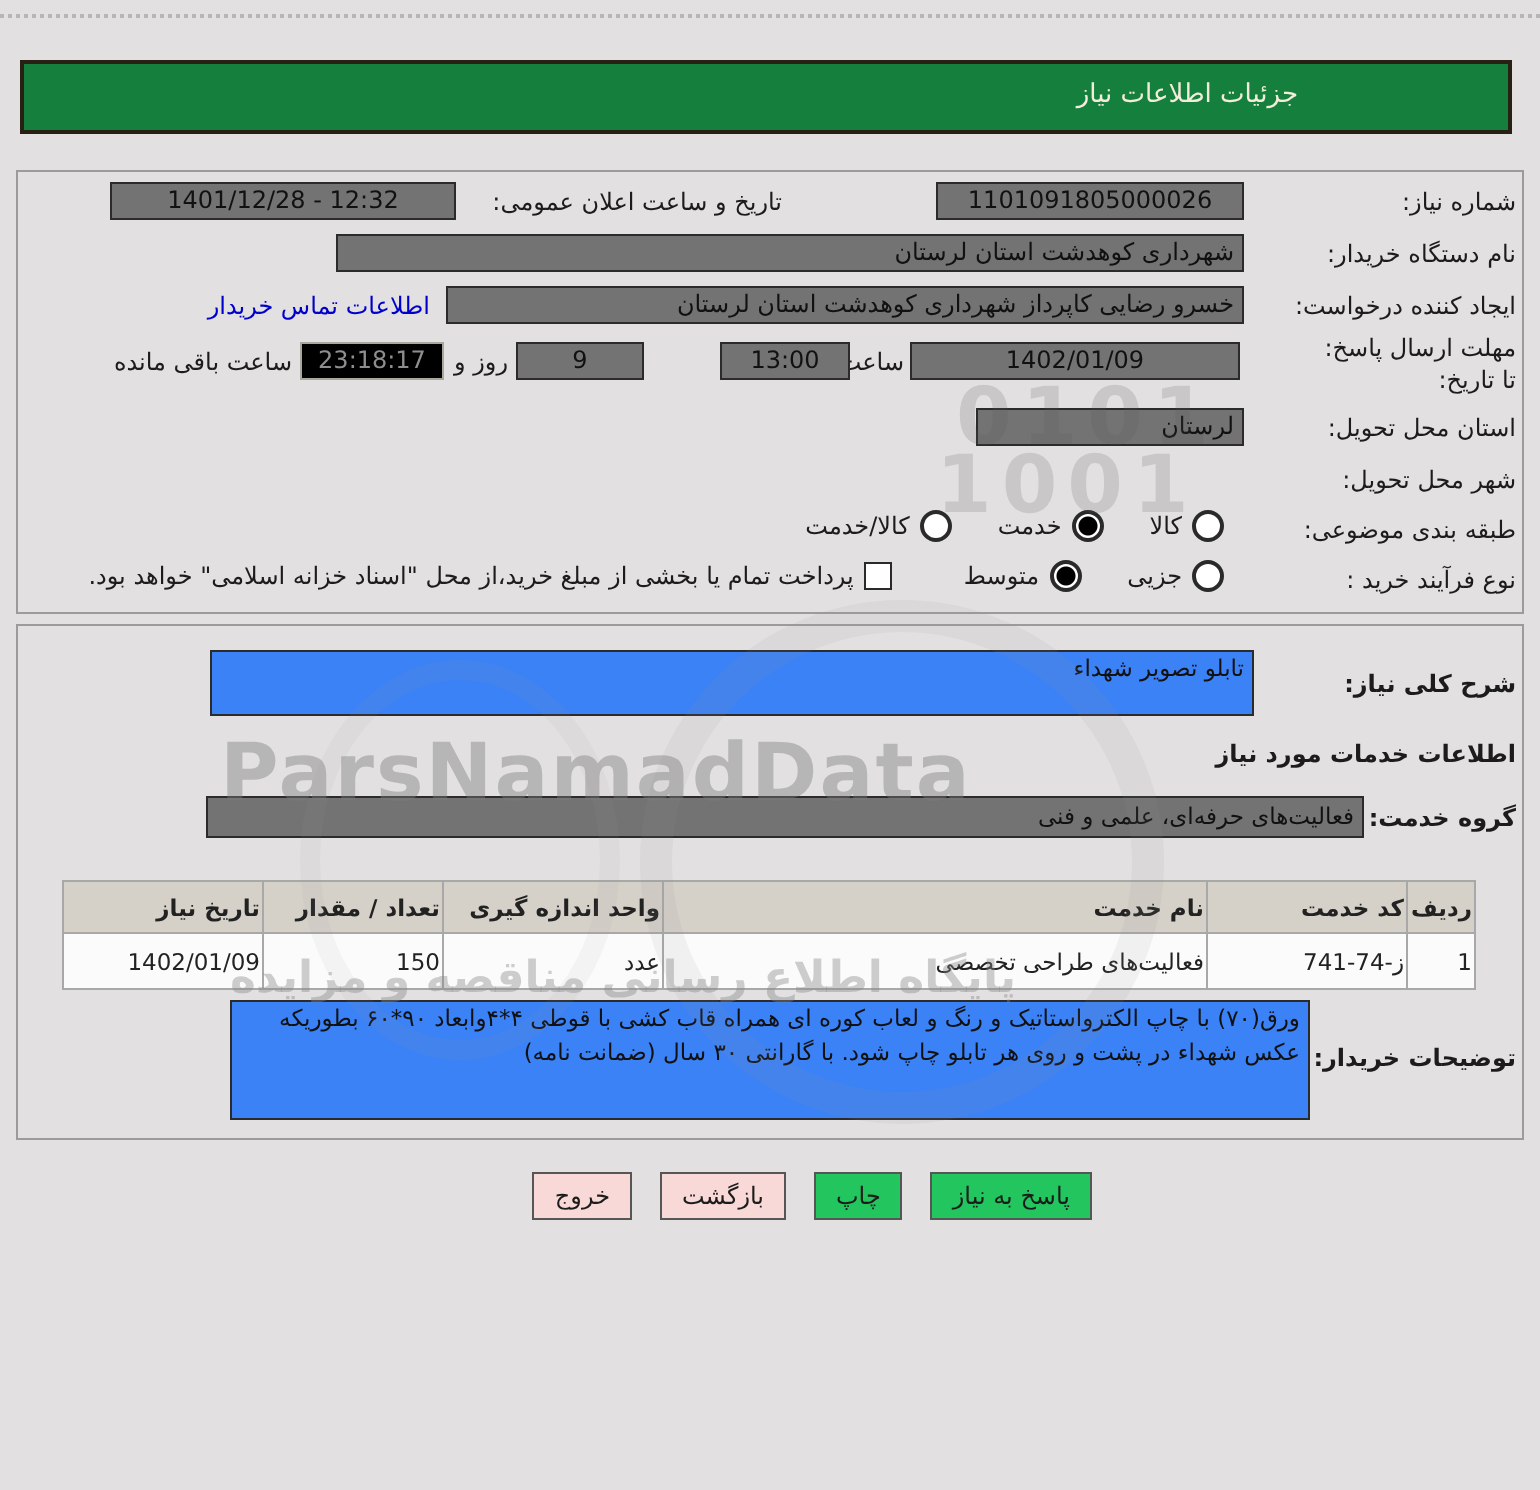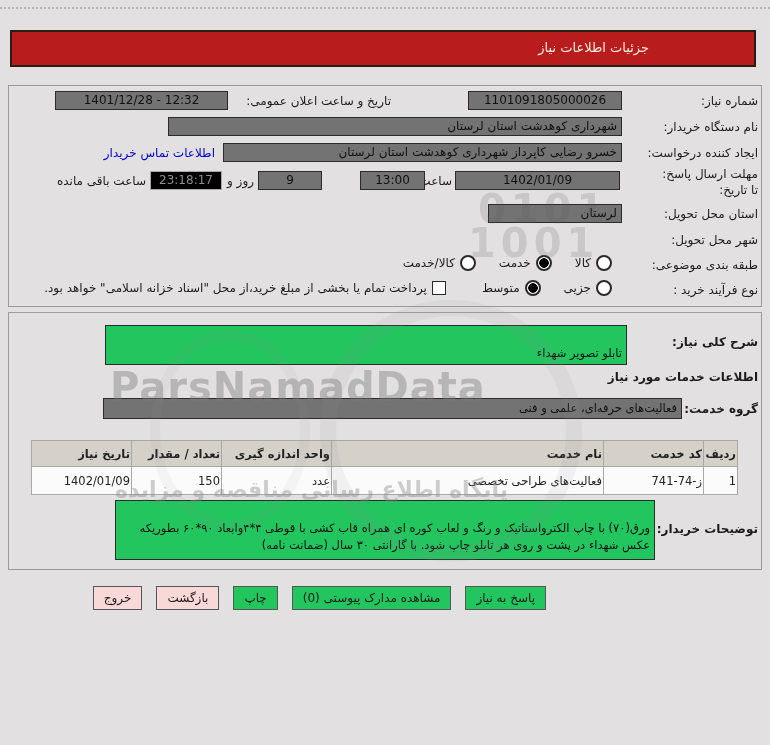--- a/index.html
+++ b/index.html
@@ -1,20 +1,20 @@
 <!DOCTYPE html>
 <html lang="fa"><head>
 <meta charset="utf-8">
 <style>
   html,body{margin:0;padding:0;}
   body{background:#e2e0e0;font-family:"DejaVu Sans","Liberation Sans",sans-serif;}
   .page{position:relative;width:770px;height:745px;background:#e2e0e0;overflow:hidden;direction:rtl;}
   .dotted-top{position:absolute;top:7px;left:0;width:770px;height:0;border-top:2px dotted #b8b5b5;}
 
-  .titlebar{position:absolute;left:10px;top:30px;width:742px;height:33px;background:#b91c1c;border:2px solid #272013;}
+  .titlebar{position:absolute;left:10px;top:30px;width:742px;height:33px;background:#15803d;border:2px solid #272013;}
   .titlebar-text{position:absolute;right:105px;top:8px;font-size:13px;color:#f3ecda;}
 
   .panel{position:absolute;border:1px solid #9b9b9b;}
   .p1{left:8px;top:85px;width:752px;height:220px;}
   .p2{left:8px;top:312px;width:752px;height:256px;}
 
   .lbl{position:absolute;font-size:12px;color:#1c1c1c;white-space:nowrap;z-index:2;}
   .lbl.b{font-weight:bold;}
   .box{position:absolute;background:#737373;border:1px solid #2b2b2b;font-size:12px;color:#111;
        height:17px;line-height:17px;overflow:hidden;white-space:nowrap;z-index:2;box-sizing:content-box;}
@@ -24,22 +24,22 @@
   .link{position:absolute;font-size:12px;color:#0000cc;white-space:nowrap;z-index:2;cursor:pointer;}
 
   .optrow{position:absolute;display:flex;align-items:center;gap:5px;font-size:12px;color:#1c1c1c;
           white-space:nowrap;z-index:2;}
   .gap{display:inline-block;width:13px;}
   .radio{width:12px;height:12px;border:2px solid #2a2a2a;border-radius:50%;background:#fff;
          display:inline-block;box-sizing:content-box;flex:none;}
   .radio.checked{background:radial-gradient(circle at 50% 50%, #000 0 4.5px, #fff 5px);}
   .checkbox{width:12px;height:12px;border:1px solid #2a2a2a;background:#fff;display:inline-block;flex:none;}
 
-  .txtbox{position:absolute;background:#22c55e;border:1px solid #2b2b2b;font-size:11.5px;color:#111;
-          text-align:right;padding:19px 4px;z-index:2;box-sizing:border-box;line-height:1.5;overflow:hidden;}
+  .txtbox{position:absolute;background:#3b82f6;border:1px solid #2b2b2b;font-size:11.5px;color:#111;
+          text-align:right;padding:0 4px;z-index:2;box-sizing:border-box;line-height:1.5;overflow:hidden;}
 
   .tablewrap{position:absolute;left:32px;top:440px;width:706px;z-index:2;}
   table{border-collapse:collapse;width:100%;direction:rtl;table-layout:fixed;}
   th,td{border:1px solid #a8a8a8;font-size:11.5px;text-align:right;overflow:hidden;white-space:nowrap;}
   th{background:#d5d1c9;height:23px;font-weight:bold;color:#222;}
   td{background:#fbfbfb;height:25px;color:#222;}
 
   .btnrow{position:absolute;top:586px;right:224px;display:flex;gap:14px;z-index:3;}
   .btn{height:22px;border:1px solid #565656;font-size:12px;color:#1c1c1c;display:flex;
        align-items:center;justify-content:center;padding:0 10px;cursor:pointer;white-space:nowrap;}
@@ -162,21 +162,20 @@
         </tr>
       </tbody>
     </table>
   </div>
 
   <span class="lbl b" style="right:12px;top:522px;">توضیحات خریدار:</span>
   <div class="txtbox" style="right:115px;top:500px;width:540px;height:60px;">ورق(۷۰) با چاپ الکترواستاتیک و رنگ و لعاب کوره ای  همراه قاب کشی با قوطی ۴*۴وابعاد ۹۰*۶۰ بطوریکه عکس شهداء در پشت و روی هر تابلو چاپ شود. با گارانتی ۳۰ سال (ضمانت نامه)</div>
 
   <div class="btnrow">
     <div class="btn green">پاسخ به نیاز</div>
-    <div class="btn green">مشاهده مدارک پیوستی (0)</div>
     <div class="btn green">چاپ</div>
     <div class="btn pink">بازگشت</div>
     <div class="btn pink">خروج</div>
   </div>
 
   <div class="wm wm-circle"></div>
   <div class="wm wm-circle2"></div>
   <div class="wm wm-digits wm-d1">0101</div>
   <div class="wm wm-digits wm-d2">1001</div>
   <div class="wm wm-brand">ParsNamadData</div>

